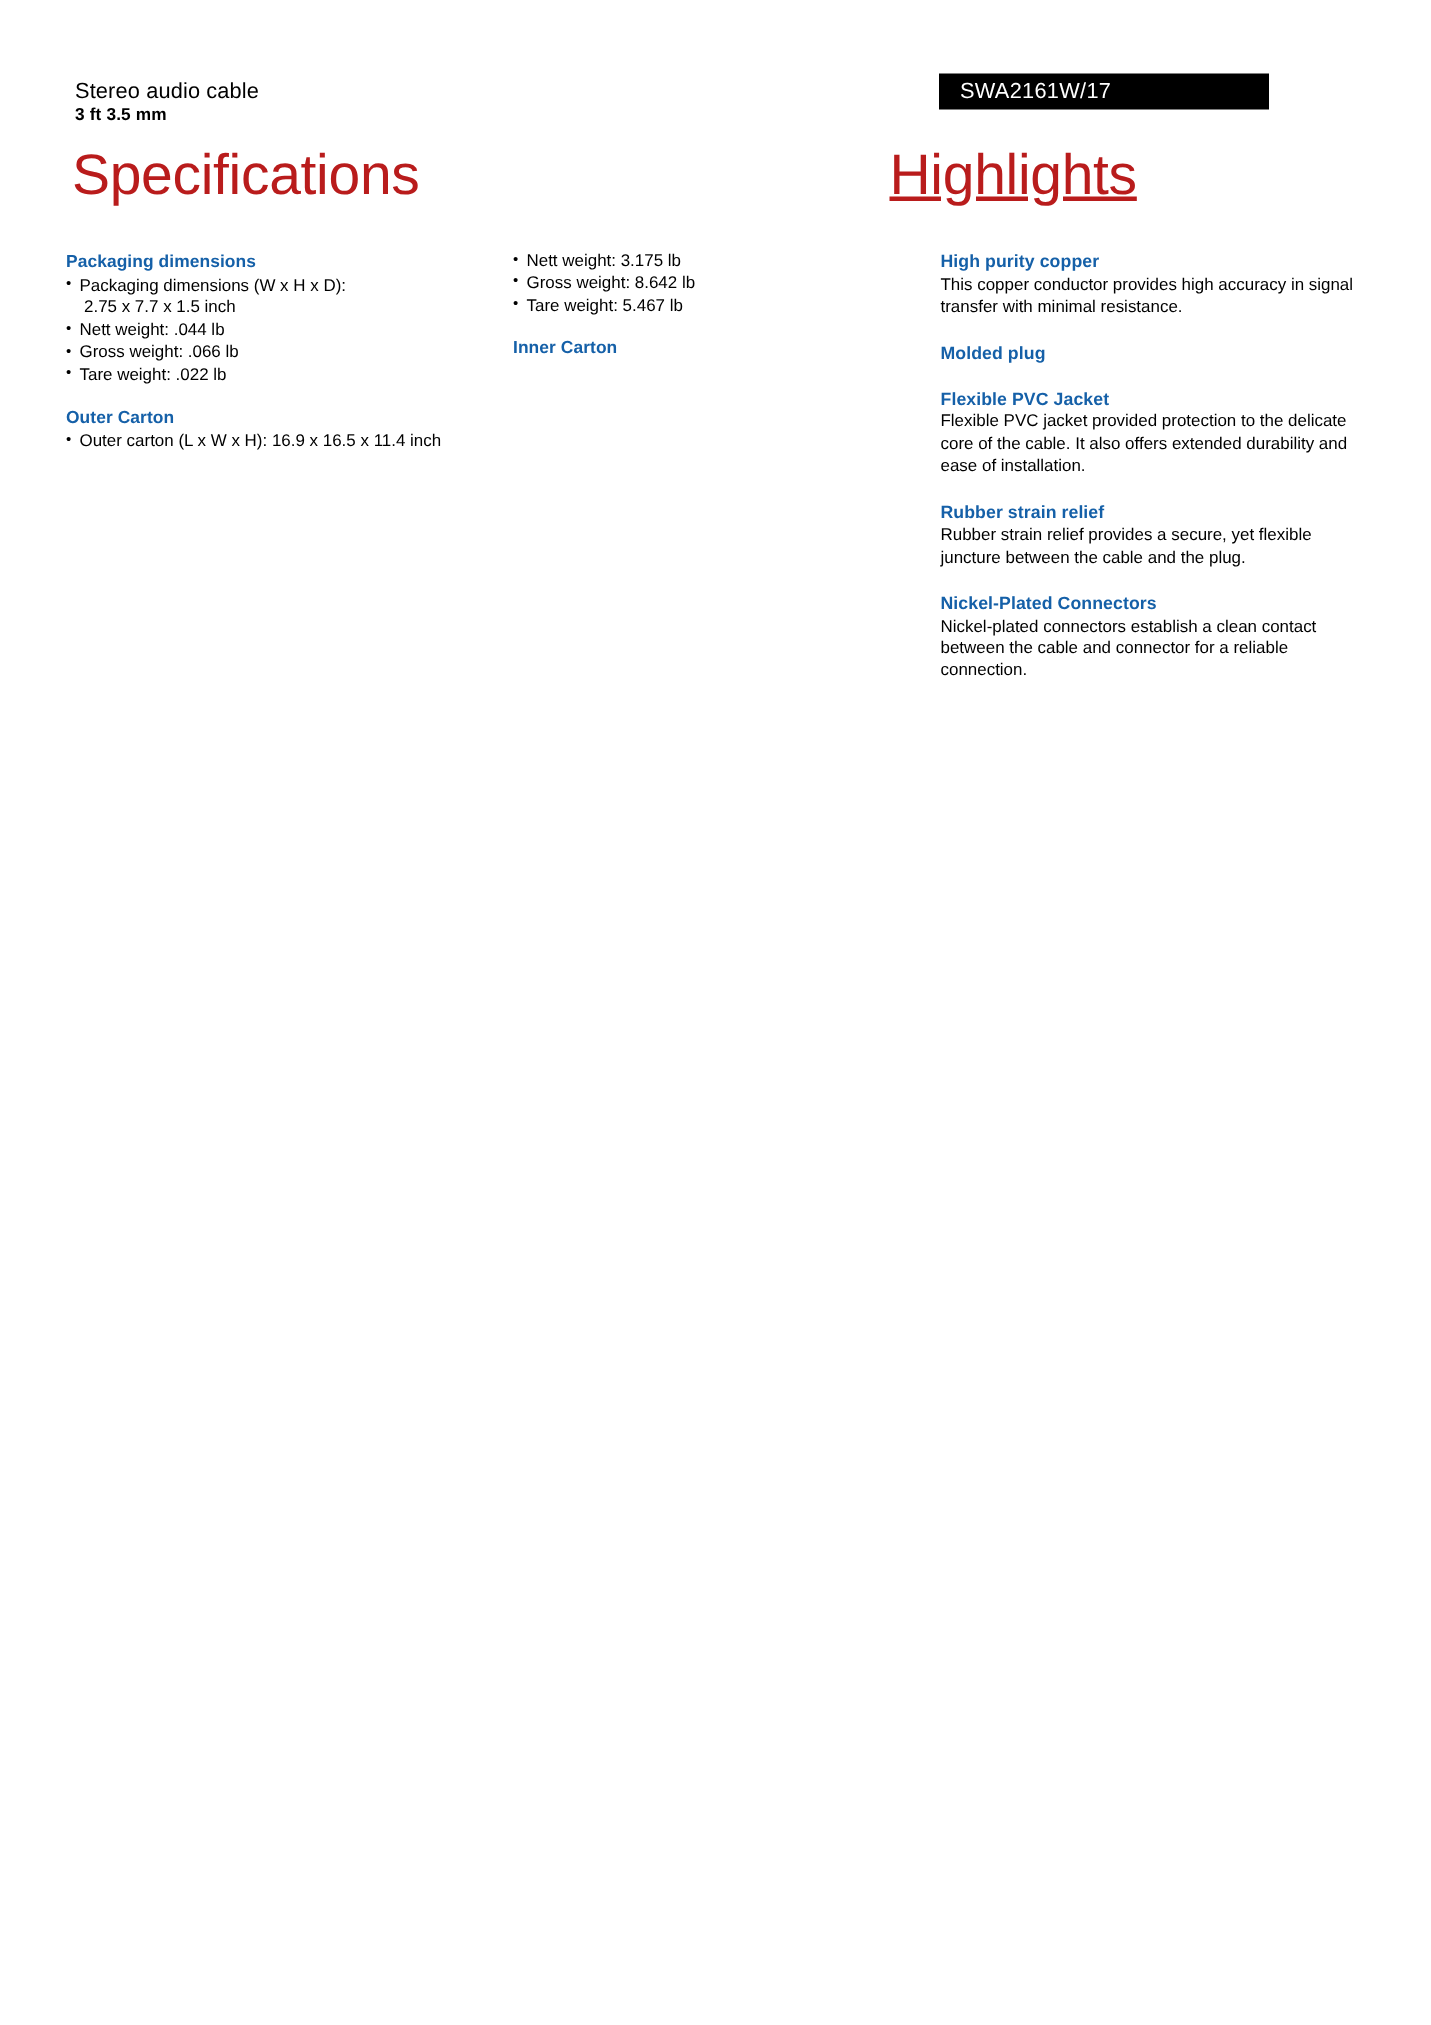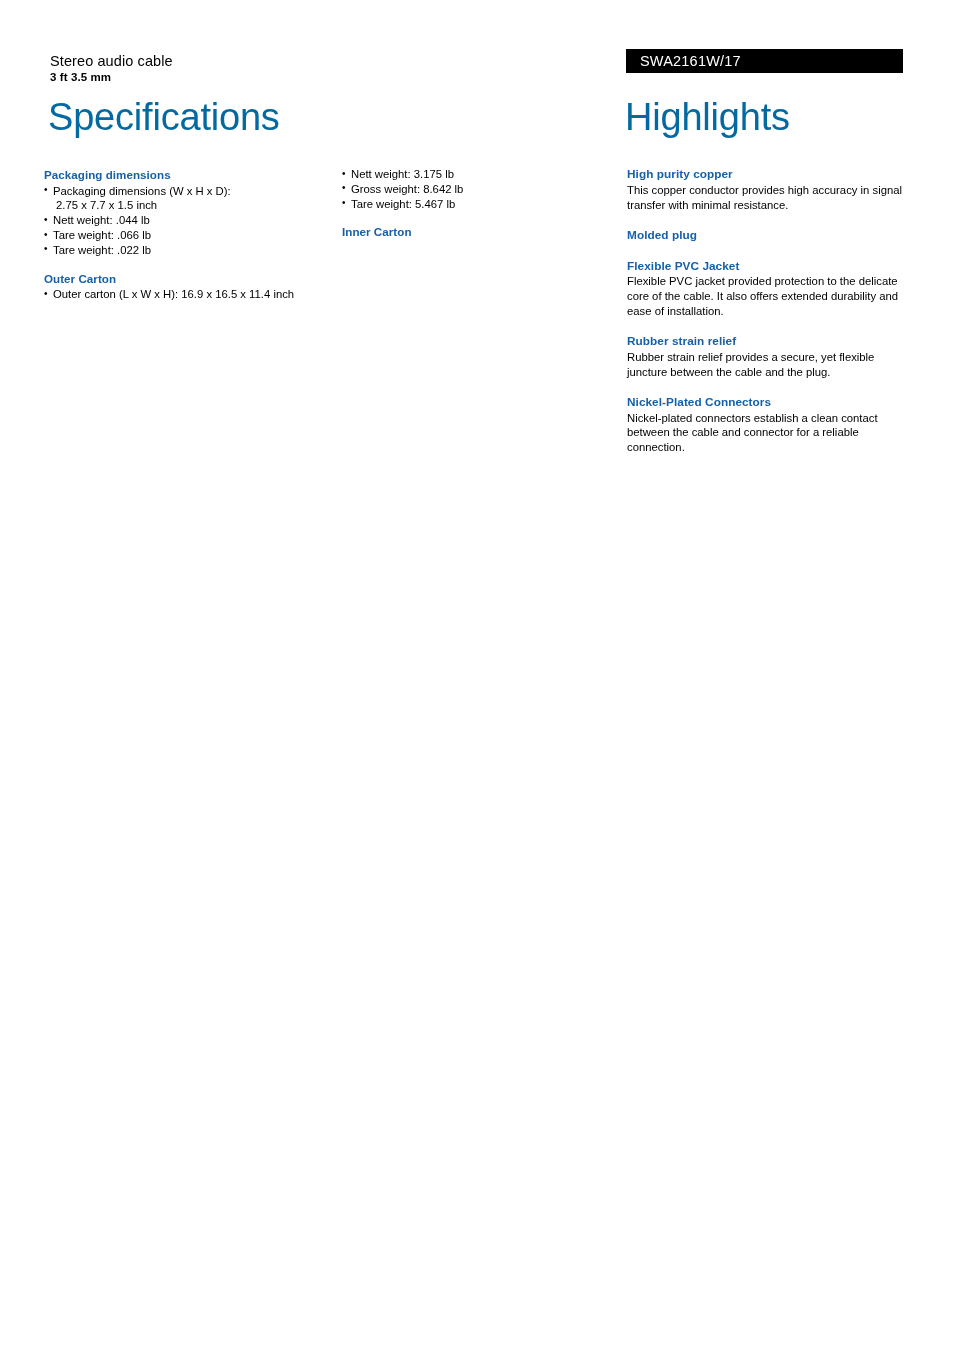--- a/index.html
+++ b/index.html
@@ -32,43 +32,43 @@
     top: 71px;
     font-size: 11.5px;
     font-weight: bold;
     color: #000;
     letter-spacing: 0.1px;
   }
   .code-bar {
     position: absolute;
     left: 626px;
     top: 49px;
-    width: 277px;
+    width: 220px;
     height: 24px;
     background: #000000;
   }
   .code-bar span {
     position: absolute;
     left: 14px;
     top: 4px;
     color: #ffffff;
     font-size: 14.5px;
     letter-spacing: 0.2px;
   }
 
   .big-heading {
     position: absolute;
     font-size: 38px;
     font-weight: normal;
-    color: #0369a1;
+    color: #b91c1c;
     letter-spacing: -0.2px;
     line-height: 1;
   }
   #spec-heading { left: 48px; top: 98px; }
-  #highlights-heading { left: 625px; top: 98px; }
+  #highlights-heading { left: 593px; top: 98px; text-decoration: underline; }
 
   
   .col {
     position: absolute;
     font-size: 11.3px;
     line-height: 1.28;
   }
   #spec-col-1 { left: 44px; top: 167px; width: 282px; }
   #spec-col-2 { left: 342px; top: 167px; width: 280px; }
   #highlights-col { left: 627px; top: 167px; width: 278px; }
@@ -140,21 +140,21 @@
   <div class="big-heading" id="spec-heading">Specifications</div>
   <div class="big-heading" id="highlights-heading">Highlights</div>
 </div>
 
 <div class="col" id="spec-col-1">
     <div class="group">
       <div class="group-title">Packaging dimensions</div>
       <ul class="bullets">
         <li><span>Packaging dimensions (W x H x D):</span><span class="cont">2.75 x 7.7 x 1.5 inch</span></li>
         <li><span>Nett weight: .044 lb</span></li>
-        <li><span>Tare weight: .066 lb</span></li>
+        <li><span>Gross weight: .066 lb</span></li>
         <li><span>Tare weight: .022 lb</span></li>
       </ul>
     </div>
     <div class="group">
       <div class="group-title">Outer Carton</div>
       <ul class="bullets">
         <li><span>Outer carton (L x W x H): 16.9 x 16.5 x 11.4 inch</span></li>
       </ul>
     </div>
   </div>

